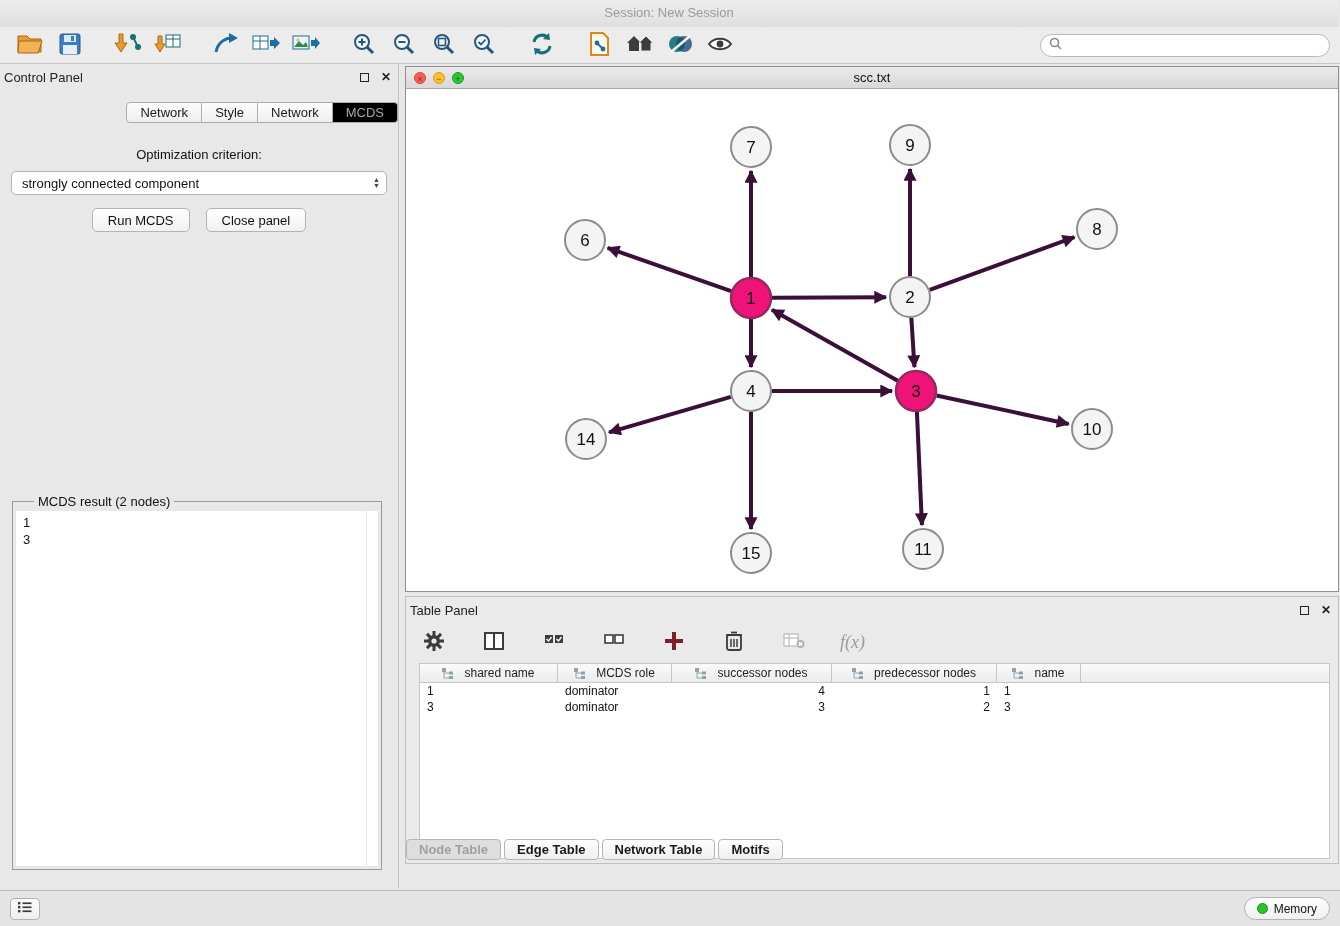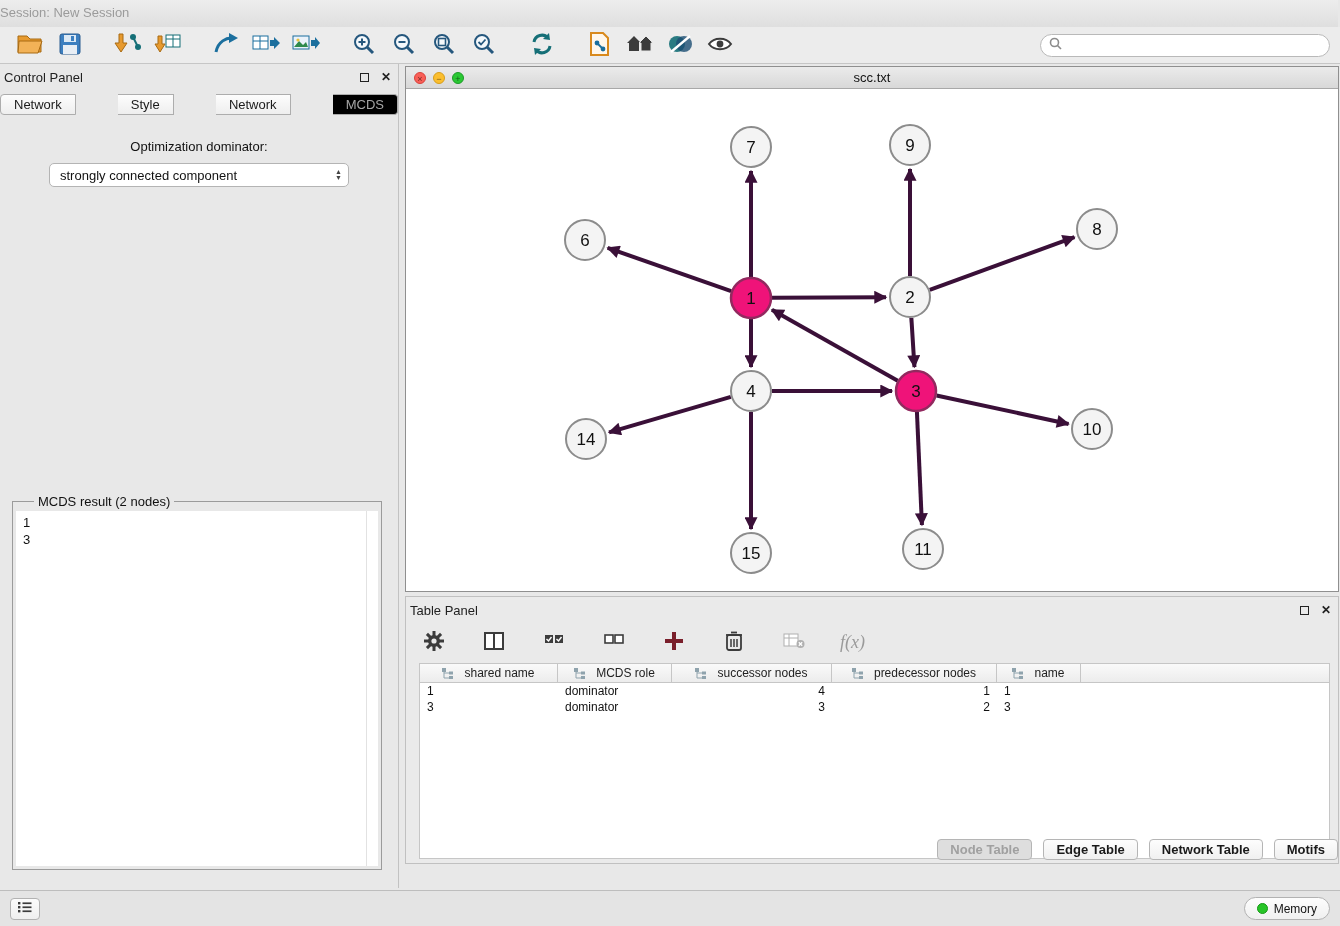--- a/index.html
+++ b/index.html
@@ -1,42 +1,42 @@
 <!DOCTYPE html>
 <html><head>
 <meta charset="utf-8">
 <style>
   *{margin:0;padding:0;box-sizing:border-box}
   html,body{width:1340px;height:926px}
   body{font-family:"Liberation Sans",sans-serif;font-size:13px;color:#111;background:#e8e8e8;overflow:hidden}
   .screen{position:relative;width:1340px;height:926px;background:#e8e8e8}
 
   
-  .titlebar{position:absolute;top:0;left:0;right:2px;height:33px;background:linear-gradient(#ededed,#dcdcdc);border-bottom:1px solid #b6b6b6;line-height:25px;color:#9b9b9b;font-size:13px}
+  .titlebar{position:absolute;top:0;left:0;right:2px;height:33px;background:linear-gradient(#ededed,#dcdcdc);border-bottom:1px solid #b6b6b6;text-align:center;line-height:25px;color:#9b9b9b;font-size:13px}
 
   
   .toolbar{position:absolute;top:27px;left:0;right:0;height:37px;background:#ececec;border-bottom:1px solid #c6c6c6;display:flex;align-items:center;padding:0 10px}
   .tbtn{width:40px;height:30px;display:flex;align-items:center;justify-content:center;border-radius:4px;cursor:default}
   .grp{margin-left:18px;display:flex;align-items:center}
   .search-wrap{margin-left:auto;width:290px;height:23px;background:#fff;border:1px solid #b9b9b9;border-radius:12px;display:flex;align-items:center;padding:0 8px;gap:5px}
   .search-wrap input{border:none;outline:none;flex:1;font-size:12px;font-family:"Liberation Sans",sans-serif;background:transparent}
 
   
   .control-panel{position:absolute;left:0;top:64px;width:399px;height:824px;background:#e8e8e8;border-right:1px solid #c2c2c2}
   .panel-header{height:26px;display:flex;align-items:center;padding:0 4px;font-size:13px;color:#222}
   .panel-header .spacer{flex:1}
   .win-icon{width:16px;height:16px;display:flex;align-items:center;justify-content:center;margin-left:6px;color:#222;font-weight:bold;font-size:12px}
   .float-square{width:9px;height:9px;border:1.5px solid #222;display:inline-block}
-  .cp-tabs{display:flex;justify-content:space-between;margin-top:4px}
+  .cp-tabs{display:flex;justify-content:flex-end;margin-top:12px}
   .cp-tab{padding:2px 13px;height:21px;border:1px solid #adadad;border-left:none;background:linear-gradient(#fdfdfd,#eeeeee);font-size:13px;color:#1a1a1a;cursor:default}
   .cp-tab:first-child{border-left:1px solid #adadad;border-radius:4px 0 0 4px}
   .cp-tab:last-child{border-radius:0 4px 4px 0}
   .cp-tab.active{background:#000000;color:#a6a6a6}
   .opt-label{margin-top:24px;text-align:center;font-size:13px}
-  .dropdown{margin:9px auto 0;width:300px;height:24px;background:#fff;border:1px solid #b4b4b4;border-radius:5px;display:flex;align-items:center;padding:0 6px 0 10px;font-size:13px}
+  .dropdown{margin:9px auto 0;width:376px;height:24px;background:#fff;border:1px solid #b4b4b4;border-radius:5px;display:flex;align-items:center;padding:0 6px 0 10px;font-size:13px}
   .dropdown .dd-label{flex:1}
   .stepper{display:flex;flex-direction:column;line-height:6px;font-size:7px;color:#444;align-items:center}
   .btn-row{margin-top:13px;display:flex;justify-content:center;gap:16px}
   .mac-btn{height:24px;padding:0 15px;background:linear-gradient(#ffffff,#f1f1f1);border:1px solid #b4b4b4;border-radius:5px;font-size:13px;font-family:"Liberation Sans",sans-serif;color:#111;cursor:default}
   .result-box{position:absolute;left:12px;right:16px;top:430px;bottom:18px;border:1px solid #9b9b9b}
   .result-box legend{font-size:13px;padding:0 4px;margin-left:21px;background:#e8e8e8}
   .result-inner{position:absolute;left:3px;right:3px;top:2px;bottom:3px;background:#fff;padding:3px 0 0 7px;font-size:13px;line-height:17px}
   .result-inner .scrolltrack{position:absolute;top:0;bottom:0;right:11px;width:1px;background:#e2e2e2}
 
   
@@ -54,21 +54,21 @@
   .tp-toolbar{position:absolute;left:14px;top:28px;height:34px;display:flex;align-items:center;gap:32px}
   .tp-btn{width:28px;height:28px;display:flex;align-items:center;justify-content:center}
   .fx{font-family:"Liberation Serif",serif;font-style:italic;font-size:18px;color:#9a9a9a}
   .tp-table{position:absolute;left:13px;right:8px;top:66px;height:196px;background:#fff;border:1px solid #c6c6c6;overflow:hidden}
   .thead{display:flex;height:19px;background:linear-gradient(#fafafa,#ececec);border-bottom:1px solid #c6c6c6}
   .th{display:flex;align-items:center;justify-content:center;gap:11px;border-right:1px solid #c6c6c6;font-size:12px;color:#222}
   .tr{display:flex;height:16px}
   .td{font-size:12px;padding:0 7px;line-height:16px;white-space:nowrap;overflow:hidden}
   .td.right{text-align:right}
   .col0{width:138px}.col1{width:114px}.col2{width:160px}.col3{width:165px}.col4{width:84px}
-  .tp-tabs{position:absolute;left:0;right:0;bottom:3px;display:flex;justify-content:flex-end;gap:11px}
+  .tp-tabs{position:absolute;left:0;right:0;bottom:3px;display:flex;justify-content:flex-start;gap:3px}
   .tp-tab{height:21px;padding:2px 12px;border:1px solid #b5b5b5;border-radius:4px;background:linear-gradient(#fdfdfd,#f0f0f0);font-size:13px;font-weight:bold;color:#1a1a1a;cursor:default}
   .tp-tab.active{background:#dedede;color:#a0a0a0}
 
   
   .statusbar{position:absolute;left:0;right:0;bottom:0;height:36px;background:#e4e4e4;border-top:1px solid #bdbdbd;display:flex;align-items:center;padding:0 10px}
   .status-left-btn{width:30px;height:22px;border:1px solid #b2b2b2;border-radius:4px;background:linear-gradient(#fcfcfc,#efefef);display:flex;align-items:center;justify-content:center}
   .memory-btn{margin-left:auto;height:23px;border:1px solid #b2b2b2;border-radius:12px;background:linear-gradient(#fdfdfd,#f0f0f0);display:flex;align-items:center;gap:6px;padding:0 12px;font-size:12px}
   .mem-dot{width:11px;height:11px;border-radius:50%;background:#27c427;border:1px solid #149914}
 </style>
 </head>
@@ -230,27 +230,31 @@
           <span class="float-square"></span>
         </span>
       <span class="win-icon">✕</span>
     </div>
     <div class="cp-tabs">
       <div class="cp-tab">Network</div>
       <div class="cp-tab">Style</div>
       <div class="cp-tab">Network</div>
       <div class="cp-tab active">MCDS</div>
     </div>
-    <div class="opt-label">Optimization dominator:</div>
+    <div class="opt-label">Optimization criterion:</div>
     <div class="dropdown">
       <span class="dd-label">strongly connected component</span>
       <span class="stepper">
           <span>▲</span>
           <span>▼</span>
         </span>
+    </div>
+    <div class="btn-row">
+      <button class="mac-btn">Run MCDS</button>
+      <button class="mac-btn">Close panel</button>
     </div>
     <fieldset class="result-box">
       <legend>MCDS result (2 nodes)</legend>
       <div class="result-inner">
         <div>1</div>
         <div>3</div>
         <div class="scrolltrack"></div>
       </div>
     </fieldset>
   </div>

